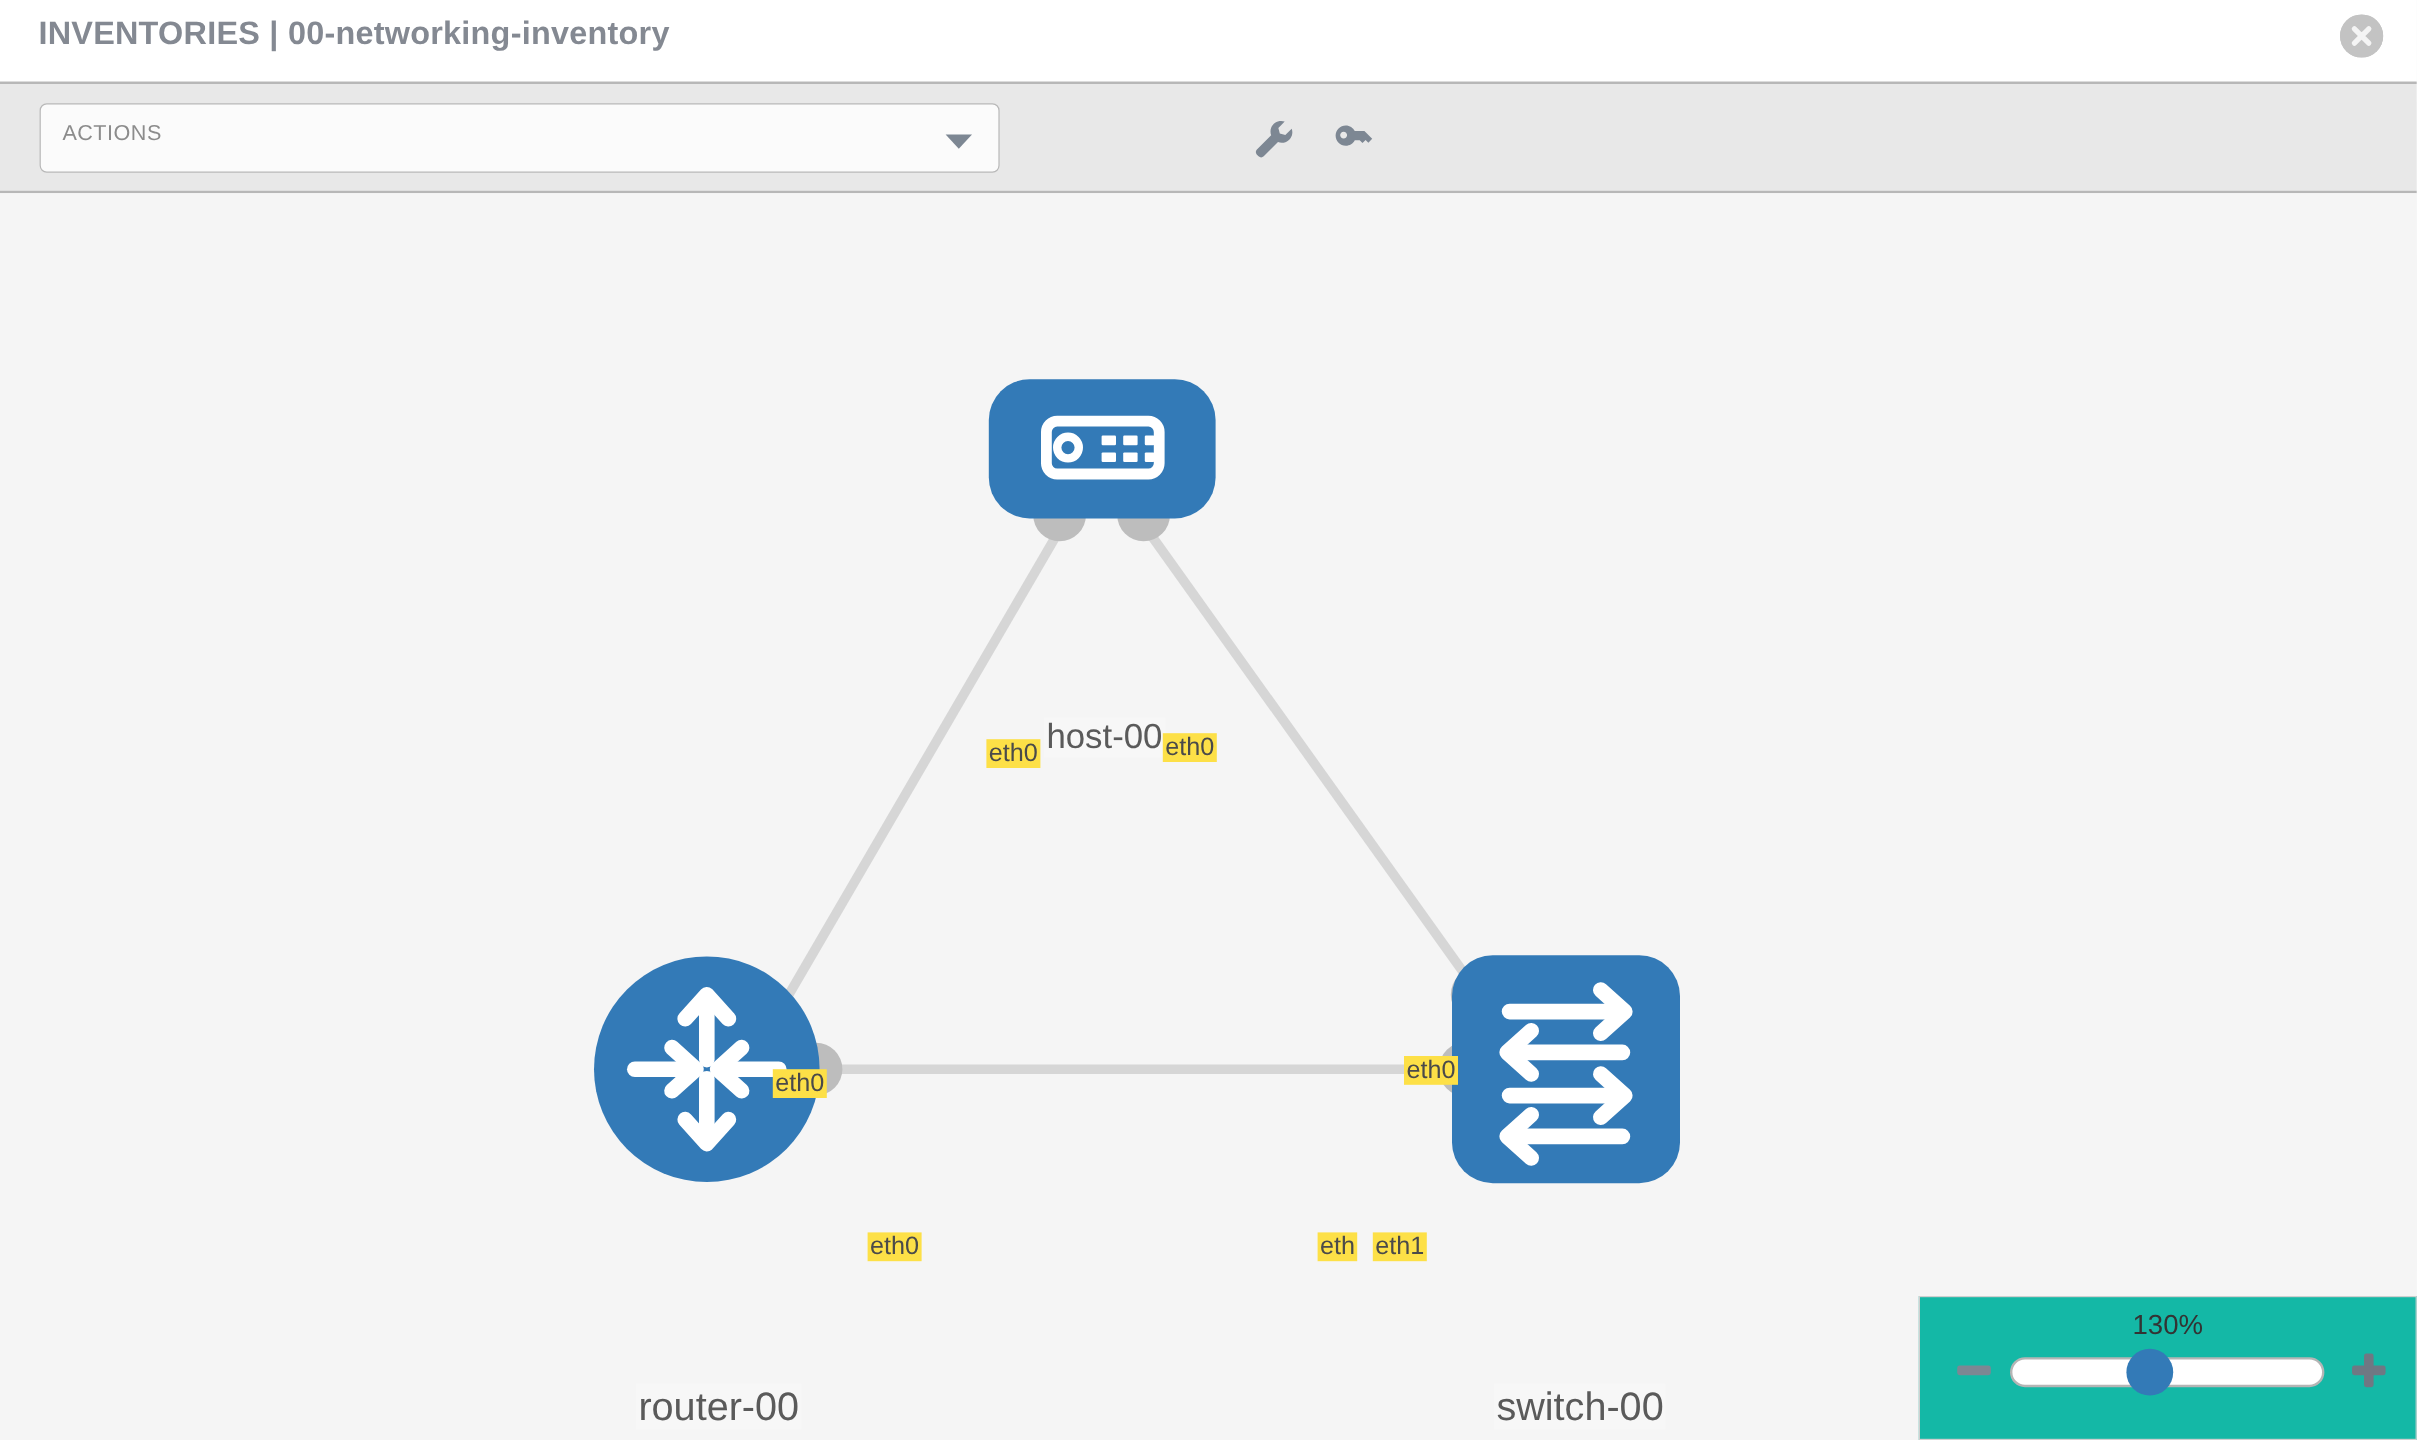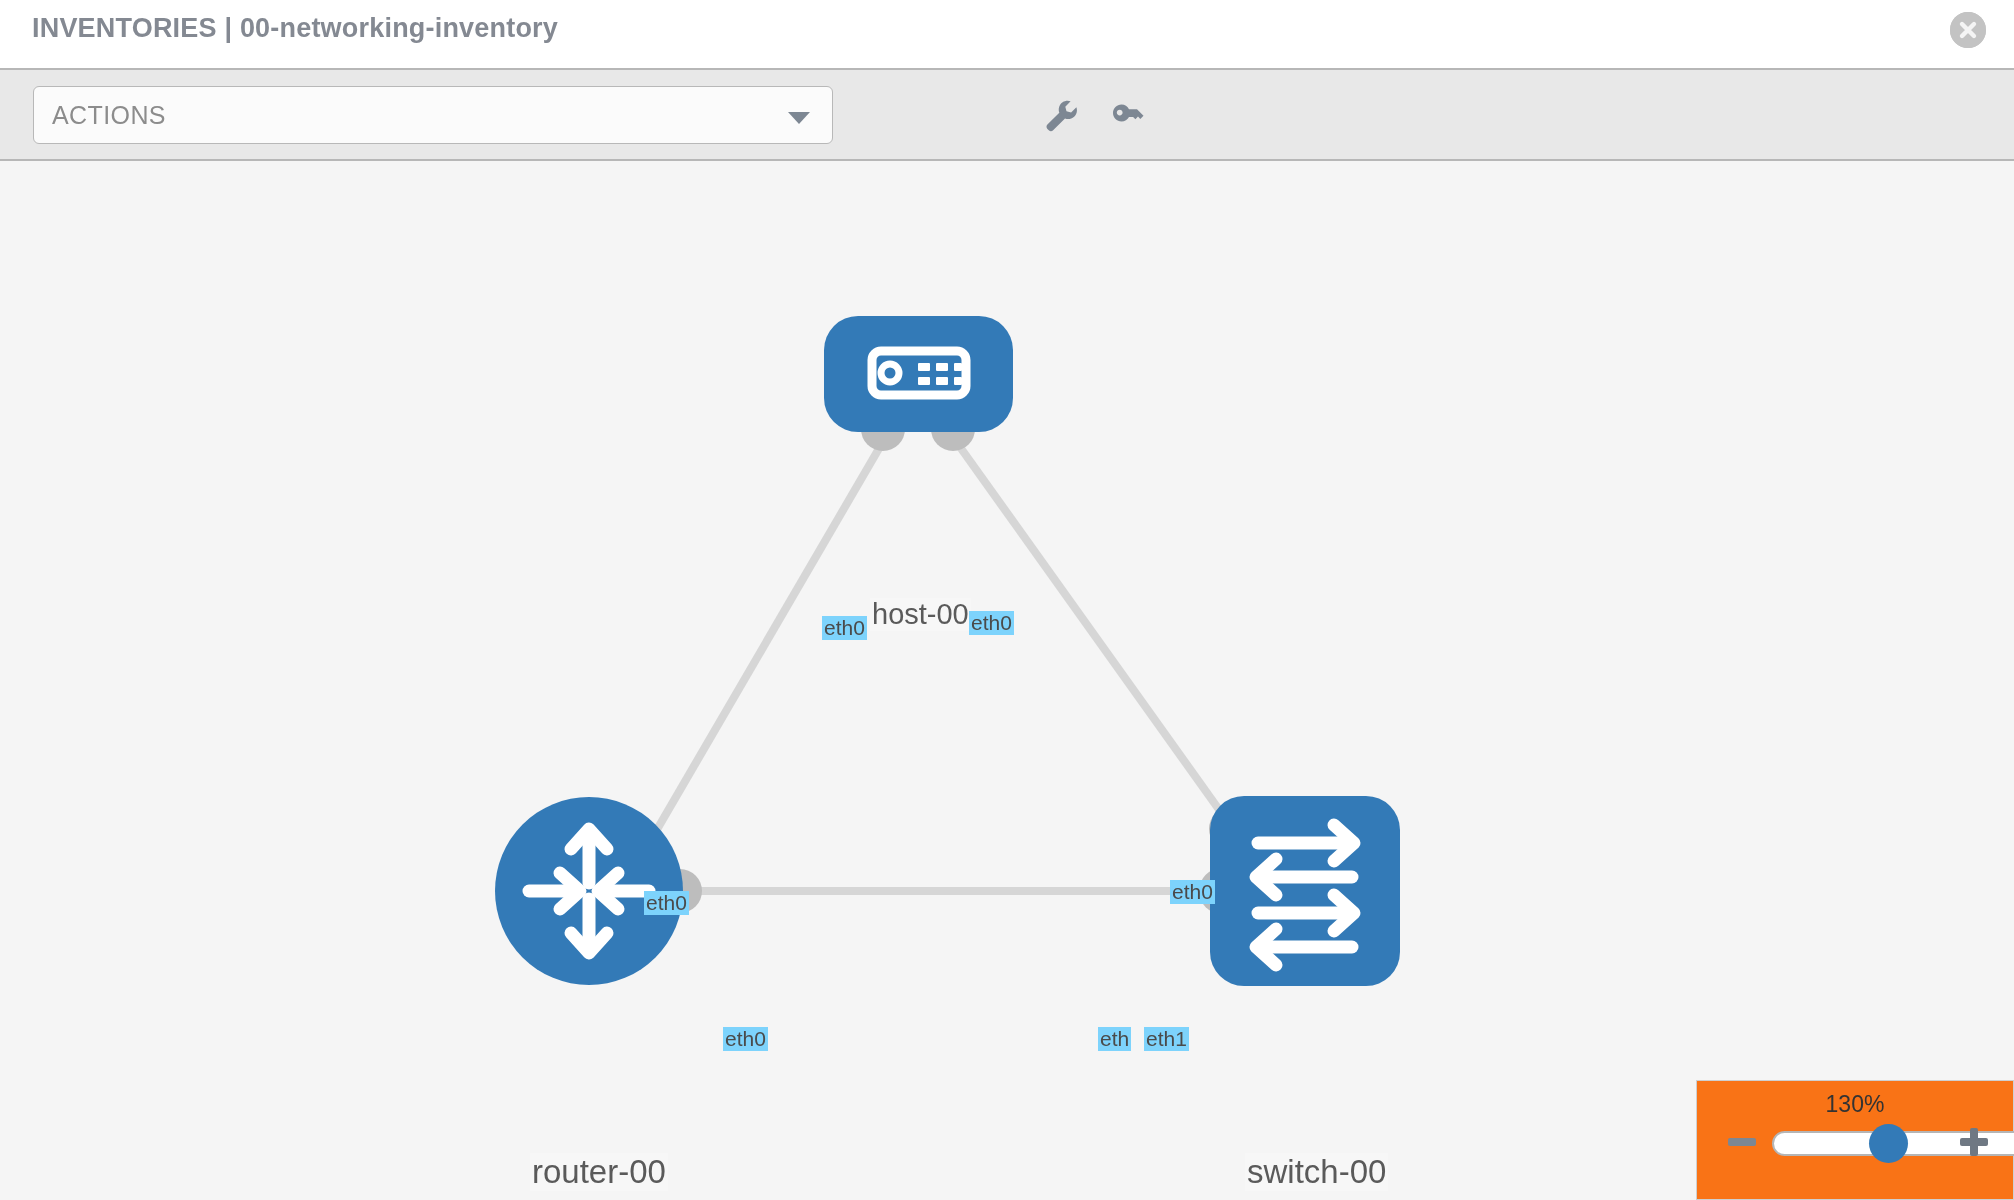--- a/index.html
+++ b/index.html
@@ -71,21 +71,21 @@
     background: #fbfbfb;
     border: 1px solid #b8b8b8;
     border-radius: 6px;
     box-sizing: border-box;
     cursor: pointer;
   }
   .actions-label {
     position: absolute;
     left: 18px;
     top: 14px;
-    font-size: 25px;
+    font-size: 18px;
     color: #8c8c8c;
     letter-spacing: 0.4px;
   }
   .caret {
     position: absolute;
     right: 22px;
     top: 25px;
     width: 0; height: 0;
     border-left: 11px solid transparent;
     border-right: 11px solid transparent;
@@ -140,33 +140,33 @@
     font-size: 33px;
     color: #5a5a5a;
     background: #f7f7f7;
     white-space: nowrap;
     padding: 0 2px;
   }
   .iface-label {
     position: absolute;
     font-size: 21px;
     color: #4a4a4a;
-    background: #7dd3fc;
+    background: #fde047;
     white-space: nowrap;
     padding: 0 2px;
   }
 
   
   .zoom-panel {
     position: absolute;
     right: 0;
     bottom: 0;
-    width: 318px;
+    width: 415px;
     height: 120px;
-    background: #f97316;
+    background: #14b8a6;
     border: 1px solid #cfcfcf;
     box-sizing: border-box;
   }
   .zoom-value {
     position: absolute;
     top: 10px;
     left: 0; right: 0;
     text-align: center;
     font-size: 23px;
     color: #333333;

